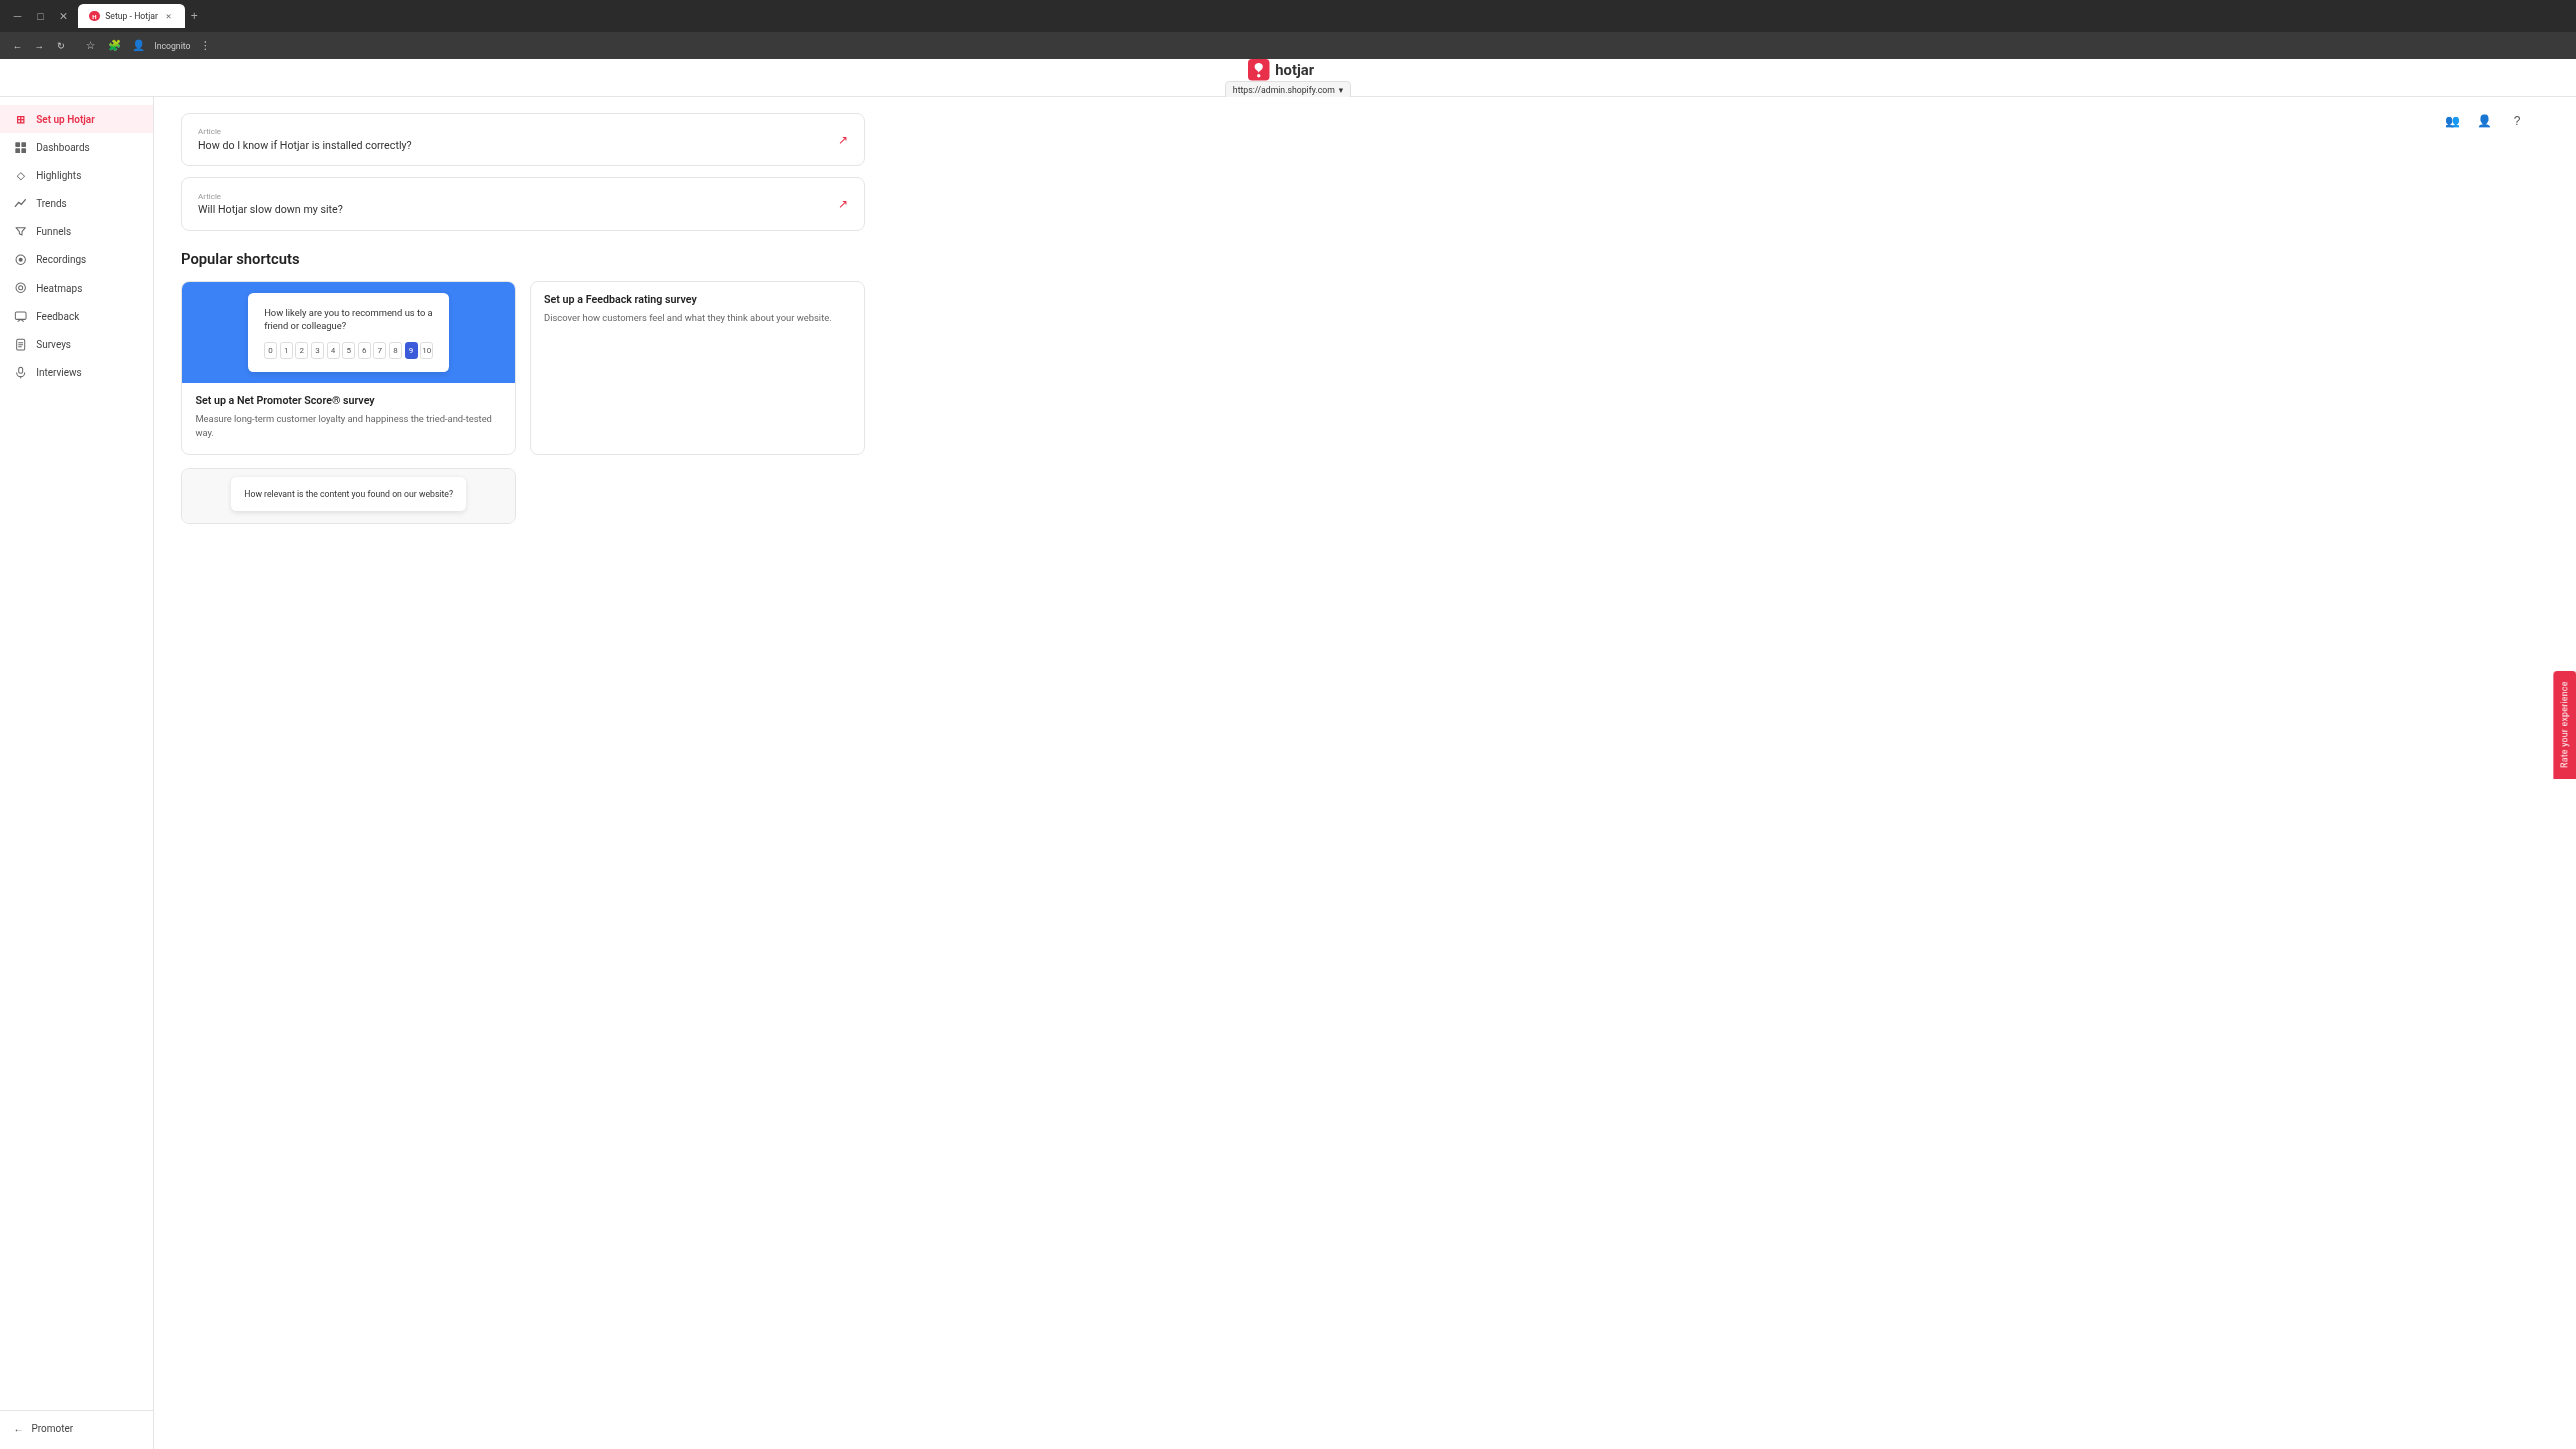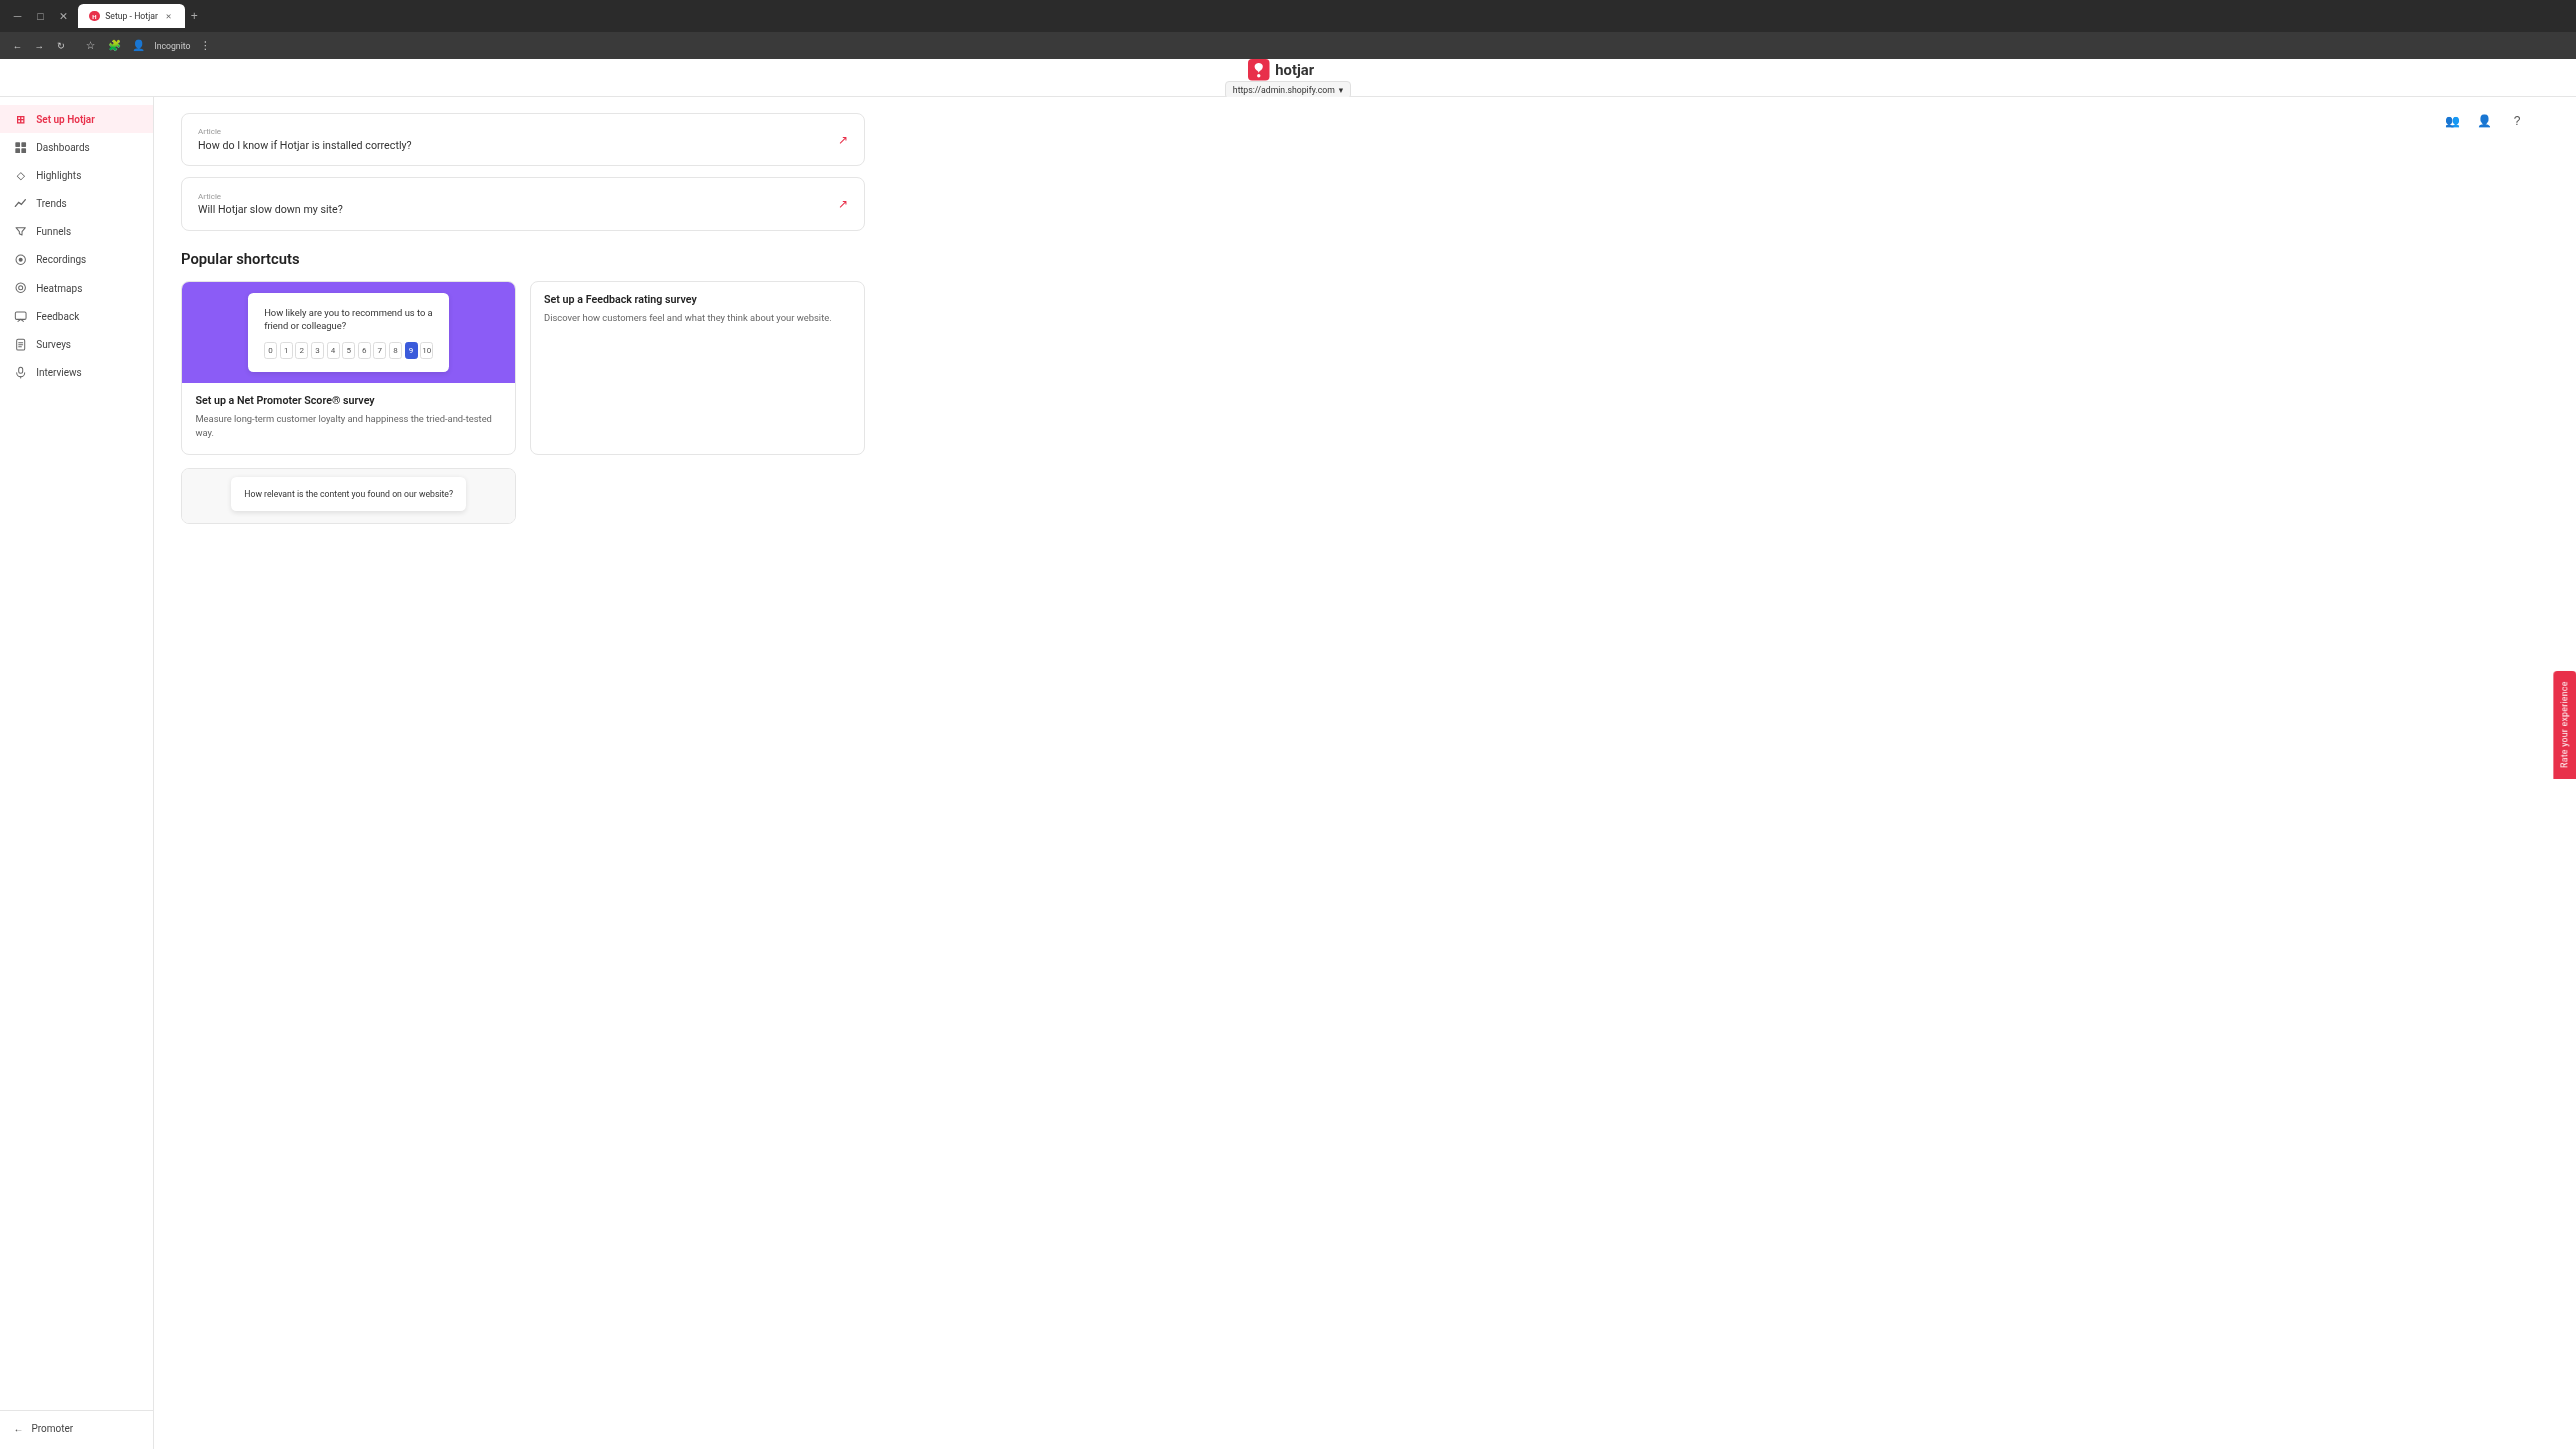--- a/index.html
+++ b/index.html
@@ -274,21 +274,21 @@
       cursor: pointer;
       background: #fff;
       transition: box-shadow 0.15s;
     }
     .shortcut-preview {
       height: 101px;
       display: flex; align-items: center; justify-content: center;
       padding: 13.4px;
     }
     .nps-preview {
-      background: #8b5cf6;
+      background: #3b82f6;
     }
     .feedback-preview {
       background: #fff0f0;
     }
     .nps-widget {
       background: #fff;
       border-radius: 5.4px;
       padding: 13.4px 16px;
       box-shadow: 0 1.3px 5.4px rgba(0,0,0,0.1);
       max-width: 201px;

